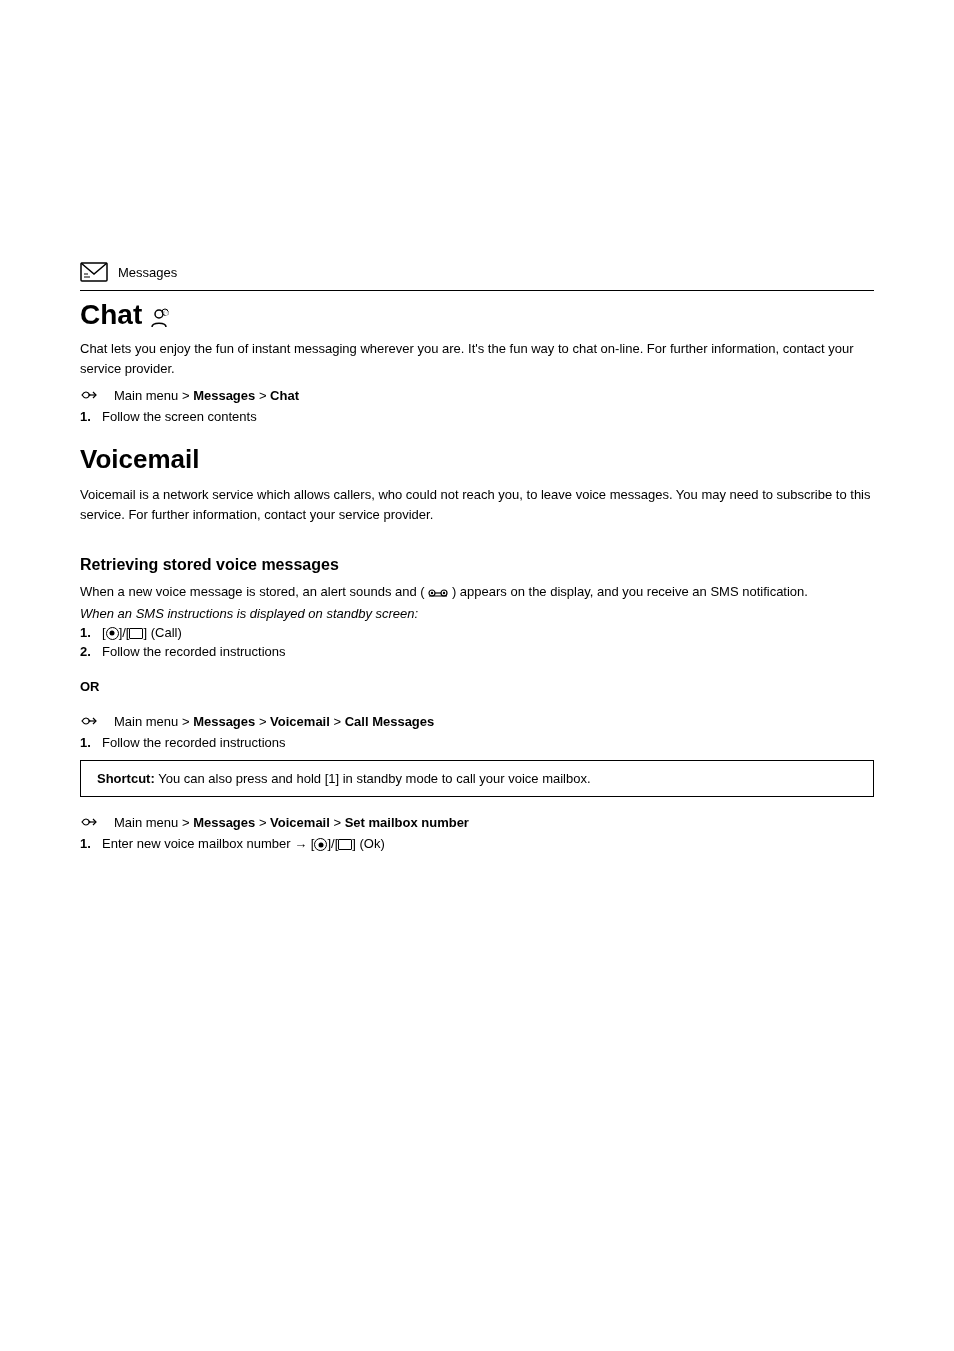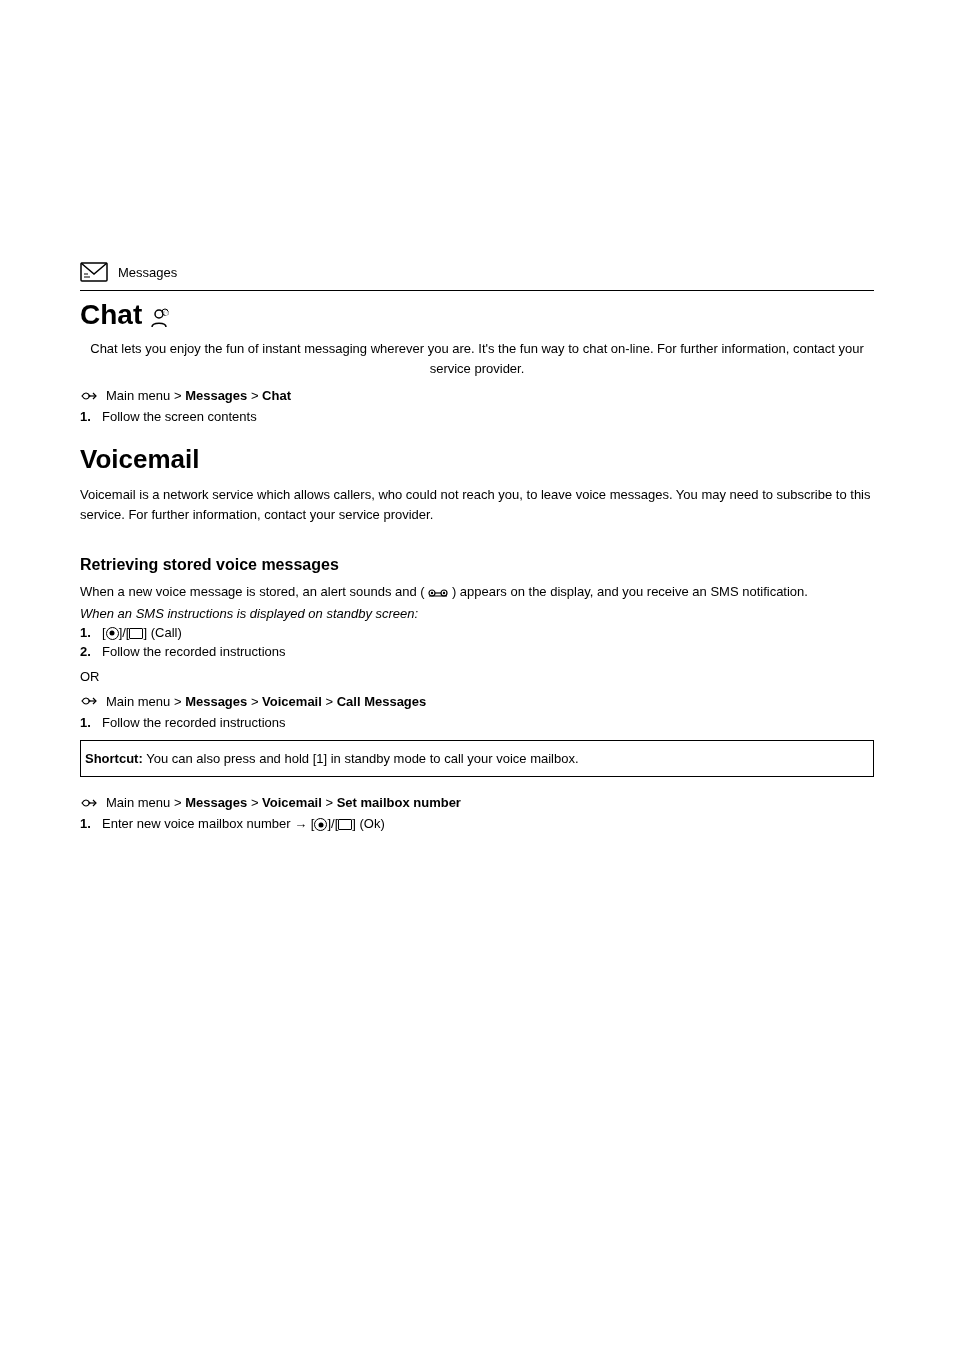--- a/index.html
+++ b/index.html
@@ -71,27 +71,26 @@
       display: inline-block;
       width: 22px;
       height: 22px;
       vertical-align: middle;
     }
 
     .chat-description {
       font-size: 13px;
       line-height: 1.5;
       margin-bottom: 10px;
-      text-align: center;
     }
 
     .nav-path {
       display: flex;
-      align-items: center;
-      gap: 4px;
+      align-items: flex-start;
+      gap: 12px;
       margin-bottom: 6px;
       font-size: 13px;
     }
 
     .step-list {
       list-style: none;
       margin-bottom: 6px;
     }
 
     .step-list li {
@@ -139,27 +138,28 @@
     }
 
     .italic-text {
       font-style: italic;
       font-size: 13px;
       margin-bottom: 4px;
     }
 
     .or-text {
       font-size: 13px;
-      margin: 10px 0;
+      margin: 20px 0;
+      font-weight: bold;
     }
 
     
     .shortcut-box {
       border: 1px solid #000;
-      padding: 8px 4px;
+      padding: 8px 16px;
       margin: 10px 0 18px 0;
       font-size: 13px;
       line-height: 1.5;
     }
 
     .shortcut-label {
       font-weight: bold;
     }
 
     .circle-btn {

